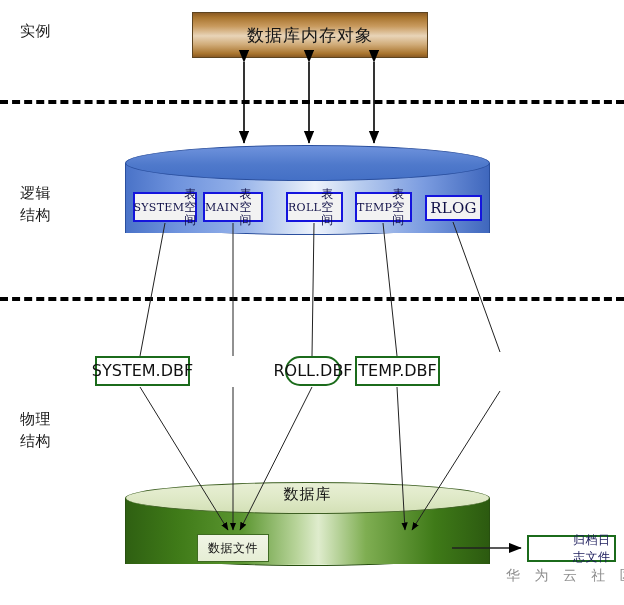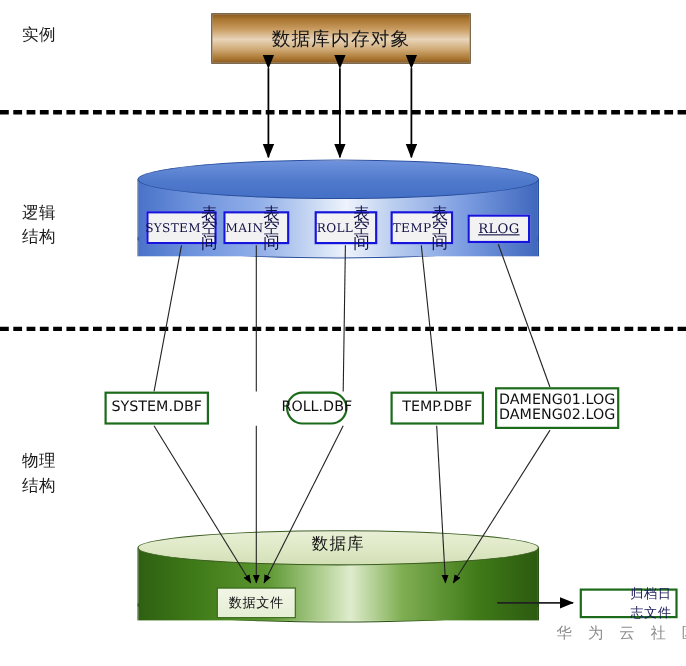--- a/index.html
+++ b/index.html
@@ -140,35 +140,35 @@
     border: 2px solid #1414dd;
     background: #f2f2f2;
     display: flex;
     align-items: center;
     justify-content: center;
     font-family: "DejaVu Serif", "Liberation Serif", serif;
     color: #101048;
     z-index: 5;
   }
   .ts-box .l1 { font-size: 11px; line-height: 13px; letter-spacing: 0.3px; }
-  .ts-box .l2 { font-size: 15px; line-height: 13px; letter-spacing: 0.3px; }
-  .ts-box.single .l1 { font-size: 12px; text-decoration: underline; }
+  .ts-box .l2 { font-size: 12px; line-height: 13px; letter-spacing: 0.3px; }
+  .ts-box.single .l1 { font-size: 15px; }
 
   
   .file-box {
     position: absolute;
     box-sizing: border-box;
     border: 2px solid #1b6b1b;
     background: #ffffff;
     display: flex;
     flex-direction: column;
     align-items: center;
     justify-content: center;
     font-family: "DejaVu Sans", "Liberation Sans", sans-serif;
-    font-size: 13px;
+    font-size: 16px;
     color: #101010;
     z-index: 6;
     line-height: 14px;
   }
 
   
   .inner-box {
     position: absolute;
     box-sizing: border-box;
     border: 1px solid #3f6b22;
@@ -279,29 +279,25 @@
     <span class="l1">TEMP</span>
     <span class="l2">表空间</span>
   </div>
   <div class="ts-box single" style="left:425px; top:195px; width:57px; height:26px;">
     <span class="l1">RLOG</span>
   </div>
 
   <div class="file-box" style="left:95px; top:356px; width:95px; height:30px;">
     <span>SYSTEM.DBF</span>
   </div>
-  <div class="file-box" style="left:260px; top:356px; width:56px; height:30px;border-radius:15px;">
+  <div class="file-box" style="left:285px; top:356px; width:56px; height:30px;border-radius:15px;">
     <span>ROLL.DBF</span>
   </div>
   <div class="file-box" style="left:355px; top:356px; width:85px; height:30px;">
     <span>TEMP.DBF</span>
-  </div>
-  <div class="file-box" style="left:450px; top:352px; width:113px; height:38px;">
-    <span>DAMENG01.LOG</span>
-    <span>DAMENG02.LOG</span>
   </div>
 
   <div id="physical-cylinder" class="cyl">
     <div class="bottom-ellipse"></div>
     <div class="body"></div>
     <div class="top-ellipse"></div>
     <div class="db-title">数据库</div>
   </div>
 
   <div class="inner-box" style="left:197px; top:534px; width:72px; height:28px;justify-content:center;">

